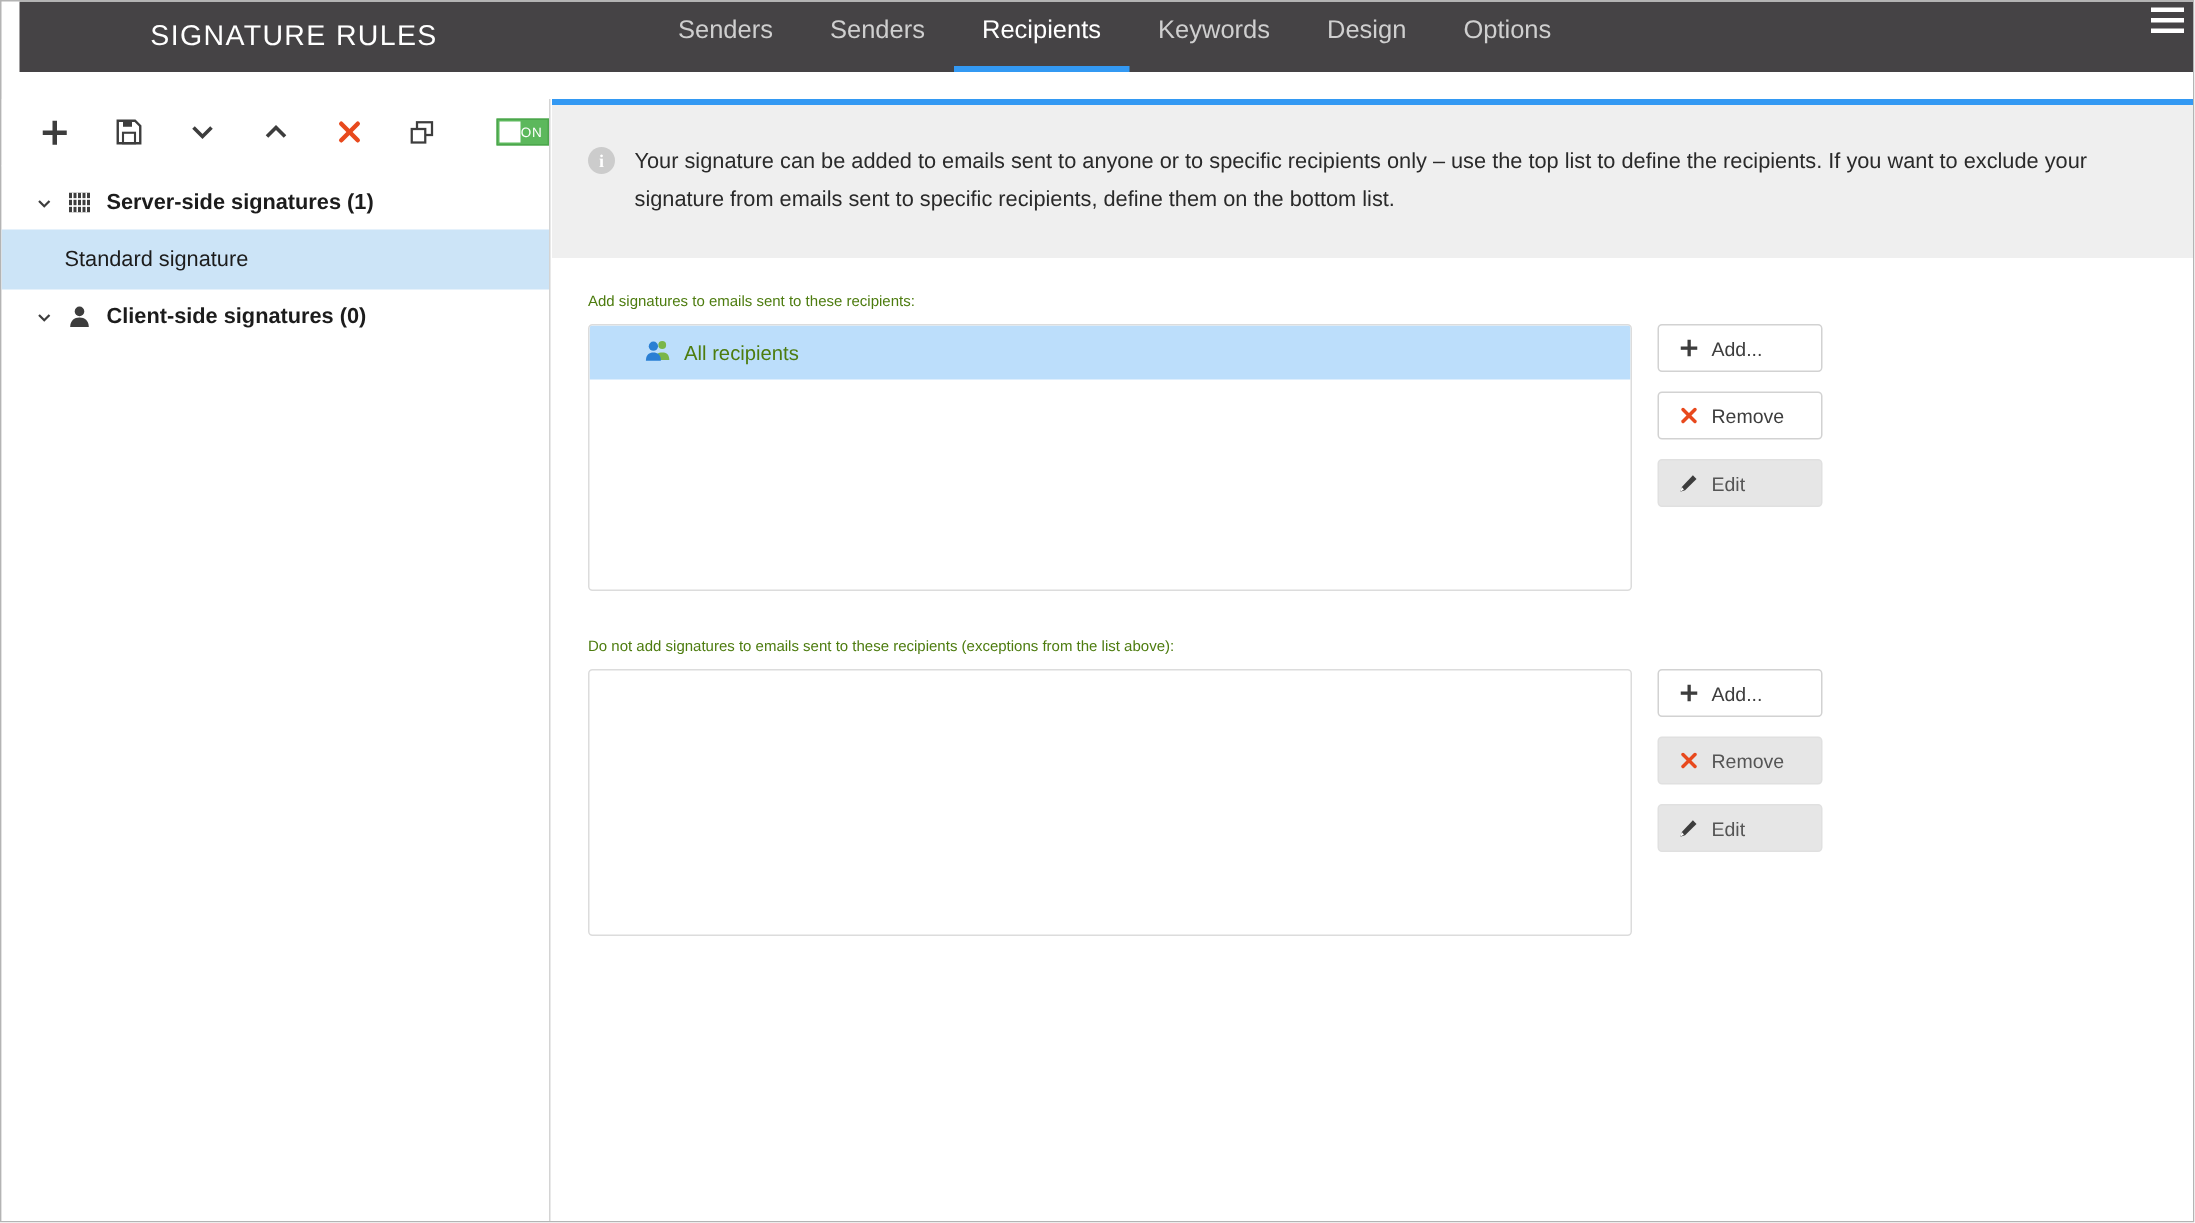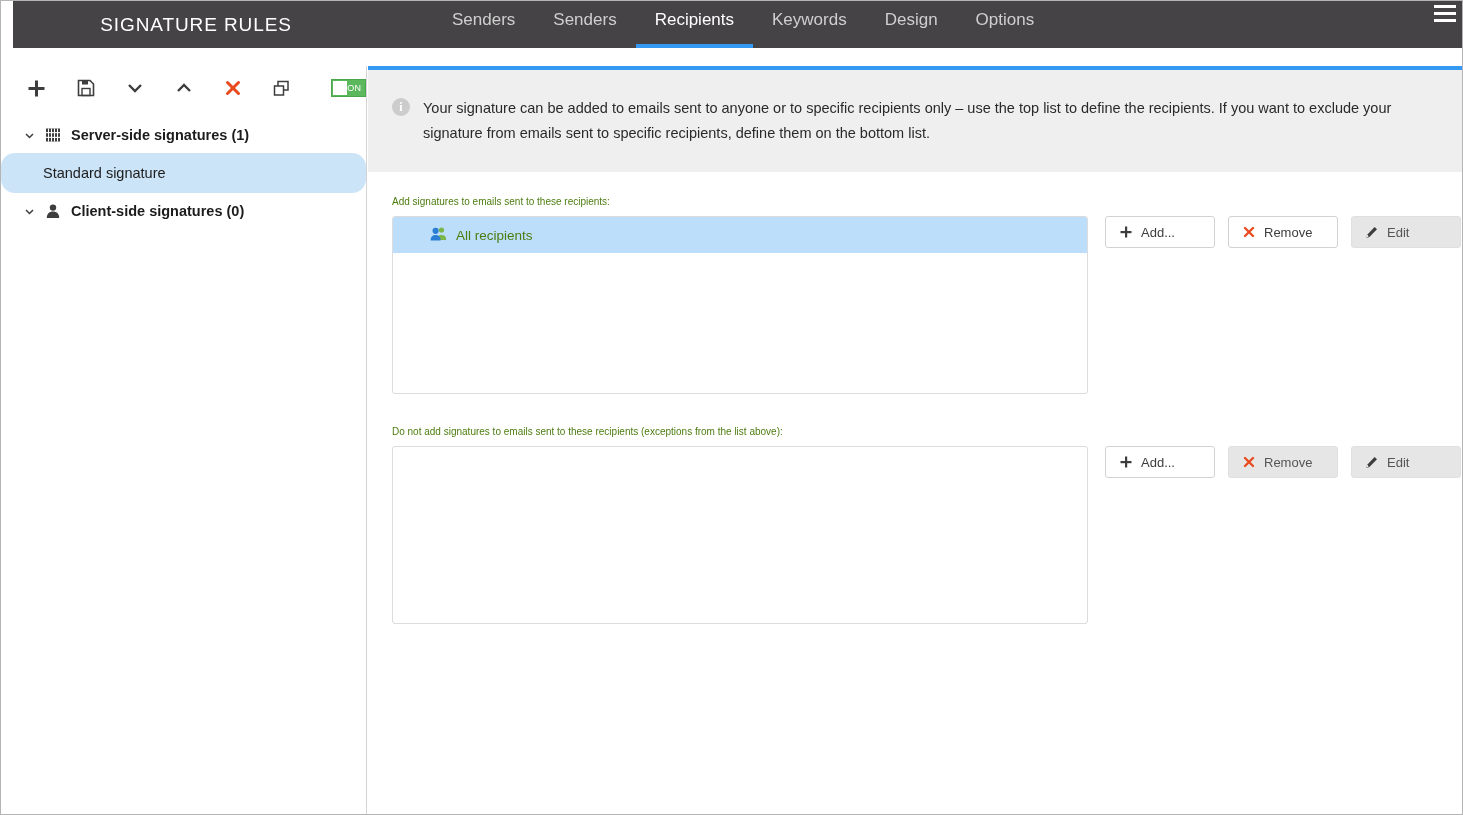--- a/index.html
+++ b/index.html
@@ -152,21 +152,20 @@
     color: #1c1c1c;
   }
   .tree-item {
     height: 40px;
     display: flex;
     align-items: center;
     padding-left: 42px;
     font-size: 14.5px;
     color: #1c1c1c;
     cursor: pointer;
-    border-radius: 14px;
   }
   .tree-item.selected { background: #cce4f7; }
 
   
   .content {
     position: absolute;
     left: 367px; top: 65px;
     width: 1095px;
     height: 748px;
     background: #ffffff;
@@ -228,21 +227,21 @@
     gap: 9px;
     padding-left: 37px;
     font-size: 13.5px;
     color: #4d7c0f;
     cursor: pointer;
   }
   .list-row.selected { background: #bcdefb; }
 
   .btncol {
     display: flex;
-    flex-direction: row;
+    flex-direction: column;
     gap: 13px;
     padding-top: 0px;
   }
   .btn {
     width: 110px; height: 32px;
     border: 1px solid #d2d2d2;
     border-radius: 3px;
     background: #ffffff;
     display: flex;
     align-items: center;

